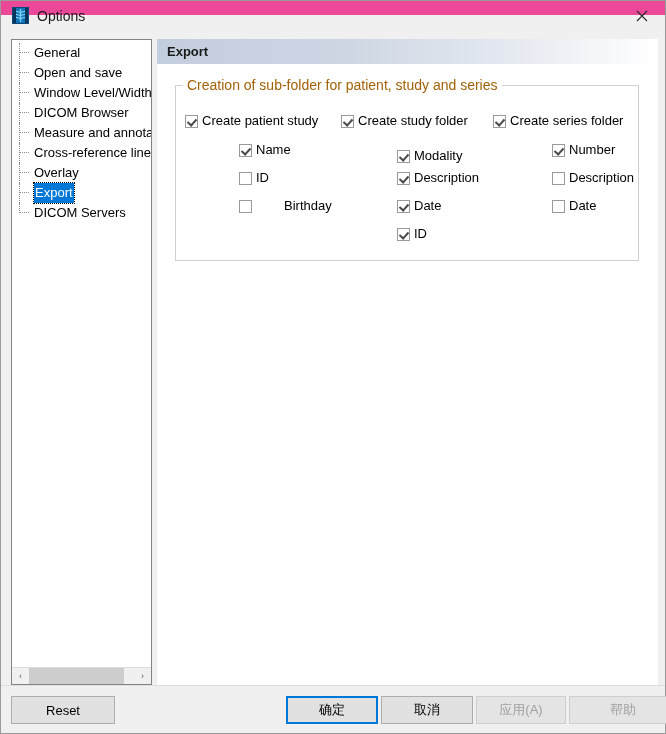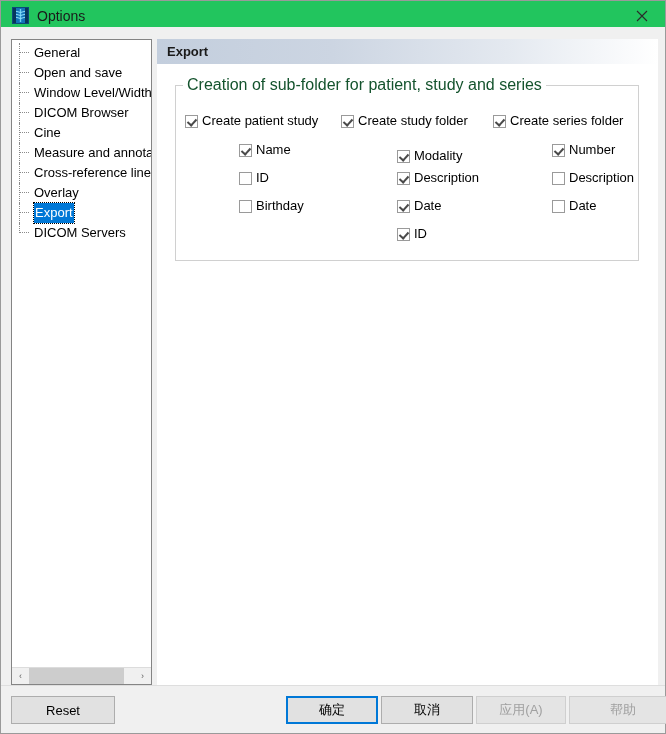--- a/index.html
+++ b/index.html
@@ -24,22 +24,22 @@
     width: 666px; height: 734px;
     background: #f0f0f0;
     border: 1px solid #9a9a9a;
     box-sizing: border-box;
   }
 
   
   .titlebar {
     position: absolute;
     left: 0; top: 0;
-    width: 664px; height: 26px;
-    background: #22c55e;
+    width: 664px; height: 14px;
+    background: #ec4899;
     box-sizing: border-box;
   }
   .title-icon {
     position: absolute;
     left: 11px; top: 6px;
     width: 17px; height: 17px;
     background: #0a3f6e;
     overflow: hidden;
   }
   .title-icon svg { display: block; }
@@ -169,22 +169,22 @@
     left: 18px; top: 46px;
     width: 464px; height: 176px;
     border: 1px solid #d0d0d0;
     box-sizing: border-box;
   }
   .groupbox-title {
     position: absolute;
     left: 26px; top: 38px;
     background: #ffffff;
     padding: 0 4px;
-    font-size: 16px;
-    color: #14532d;
+    font-size: 14px;
+    color: #a16207;
     line-height: 16px;
     white-space: nowrap;
   }
 
   
   .cb {
     position: absolute;
     display: flex;
     align-items: center;
     white-space: nowrap;
@@ -297,25 +297,20 @@
         <span class="dash"></span>
         <span class="label">Window Level/Width</span>
       </div>
 
       <div class="tree-item">
         <span class="vline"></span>
         <span class="dash"></span>
         <span class="label">DICOM Browser</span>
       </div>
 
-      <div class="tree-item">
-        <span class="vline"></span>
-        <span class="dash"></span>
-        <span class="label">Cine</span>
-      </div>
 
       <div class="tree-item">
         <span class="vline"></span>
         <span class="dash"></span>
         <span class="label">Measure and annotation</span>
       </div>
 
       <div class="tree-item">
         <span class="vline"></span>
         <span class="dash"></span>
@@ -372,21 +367,21 @@
     </div>
 
     <div class="cb" style="left:82px; top:103px;">
       <span class="box checked"></span>
       <span>Name</span>
     </div>
     <div class="cb" style="left:82px; top:131px;">
       <span class="box"></span>
       <span>ID</span>
     </div>
-    <div class="cb" style="left:82px; top:159px;">
+    <div class="cb" style="left:82px; top:159px;gap:28px;">
       <span class="box"></span>
       <span>Birthday</span>
     </div>
 
     <div class="cb" style="left:240px; top:109px;">
       <span class="box checked"></span>
       <span>Modality</span>
     </div>
     <div class="cb" style="left:240px; top:131px;">
       <span class="box checked"></span>

